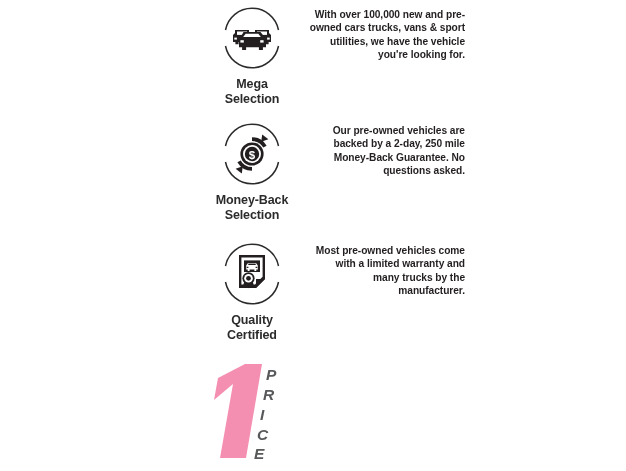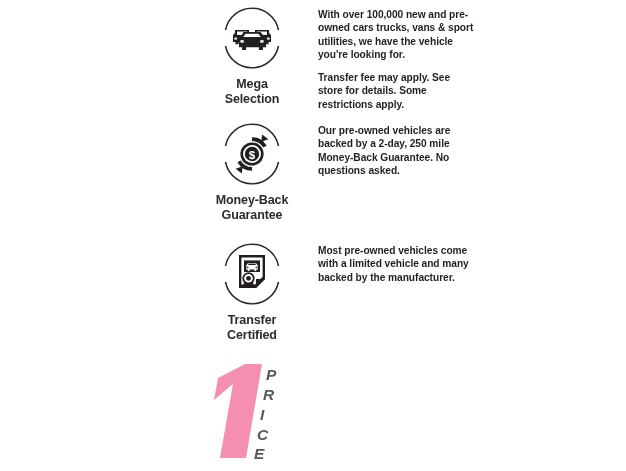--- a/index.html
+++ b/index.html
@@ -51,23 +51,23 @@
     font-weight: 700;
     line-height: 1.22;
     letter-spacing: -0.1px;
     text-align: center;
     color: #2b2b2b;
     white-space: pre-line;
   }
 
   .copy-col {
     width: 158px;
-    margin-left: 14px;
+    margin-left: 3px;
     padding-top: 6px;
-    text-align: left;
+    text-align: right;
   }
   .copy-para {
     font-size: 10.2px;
     font-weight: 700;
     line-height: 1.32;
     letter-spacing: -0.05px;
     color: #231f20;
     margin: 0;
   }
   .copy-para + .copy-para { margin-top: 9px; }
@@ -125,21 +125,20 @@
             <rect x="24.4" y="38.2" width="3.4" height="2.4" fill="#ffffff"></rect>
             <rect x="44.2" y="38.2" width="3.4" height="2.4" fill="#ffffff"></rect>
           </g>
         </svg>
       </div>
       <div class="badge-label">Mega
 Selection</div>
     </div>
     <div class="copy-col">
       <p class="copy-para">With over 100,000 new and pre-owned cars trucks, vans &amp; sport utilities, we have the vehicle you're looking for.</p>
-      <p class="copy-para">Transfer fee may apply. See store for details. Some restrictions apply.</p>
     </div>
   </div>
 
   <div class="benefit-row" id="row-money-back">
     <div class="badge-col">
       <div class="badge-art">
         <svg width="72" height="72" viewBox="0 0 72 72" aria-hidden="true">
           <path d="M 9.5 28 A 27 27 0 0 1 62.5 28" fill="none" stroke="#2b2b2b" stroke-width="1.5"></path>
           <path d="M 9.5 44 A 27 27 0 0 0 62.5 44" fill="none" stroke="#2b2b2b" stroke-width="1.5"></path>
 
@@ -150,21 +149,21 @@
             <path d="M25.8 55.4 l-6.2 -4.6 l7.2 -2.6 z"></path>
           </g>
 
           <circle cx="36" cy="36" r="11.6" fill="#231f20"></circle>
           <circle cx="36" cy="36" r="9" fill="#ffffff"></circle>
           <circle cx="36" cy="36" r="7.2" fill="#231f20"></circle>
           <text x="36" y="40.6" text-anchor="middle" font-family="Liberation Sans, sans-serif" font-size="11.5" font-weight="700" fill="#ffffff">$</text>
         </svg>
       </div>
       <div class="badge-label">Money-Back
-Guarantee</div>
+Selection</div>
     </div>
     <div class="copy-col">
       <p class="copy-para">Our pre-owned vehicles are backed by a 2-day, 250 mile Money-Back Guarantee. No questions asked.</p>
     </div>
   </div>
 
   <div class="benefit-row" id="row-quality">
     <div class="badge-col">
       <div class="badge-art">
         <svg width="72" height="72" viewBox="0 0 72 72" aria-hidden="true">
@@ -187,25 +186,25 @@
 
           <g>
             <path d="M28.6 42.6 l-2.2 7.4 l3.5 -1.7 l2.2 1.9 l1.6 -6.4 z" fill="#231f20"></path>
             <path d="M36.4 42.6 l2.2 7.4 l-3.5 -1.7 l-2.2 1.9 l-1.6 -6.4 z" fill="#231f20"></path>
             <circle cx="32.5" cy="40.3" r="6.1" fill="#231f20"></circle>
             <circle cx="32.5" cy="40.3" r="4.3" fill="#ffffff"></circle>
             <circle cx="32.5" cy="40.3" r="2.4" fill="#231f20"></circle>
           </g>
         </svg>
       </div>
-      <div class="badge-label">Transfer
+      <div class="badge-label">Quality
 Certified</div>
     </div>
     <div class="copy-col">
-      <p class="copy-para">Most pre-owned vehicles come with a limited vehicle and many backed by the manufacturer.</p>
+      <p class="copy-para">Most pre-owned vehicles come with a limited warranty and many trucks by the manufacturer.</p>
     </div>
   </div>
 
   <div class="benefit-row" id="row-one-price">
     <div class="badge-col">
       <div class="oneprice-art">
         <svg width="100" height="105" viewBox="0 0 100 105" aria-hidden="true">
 
           <g>
             <path d="M45 4 L62 4 L46 98 L20 98 L33 24 L14 40 L18 18 Z" fill="#f48fb1"></path>

